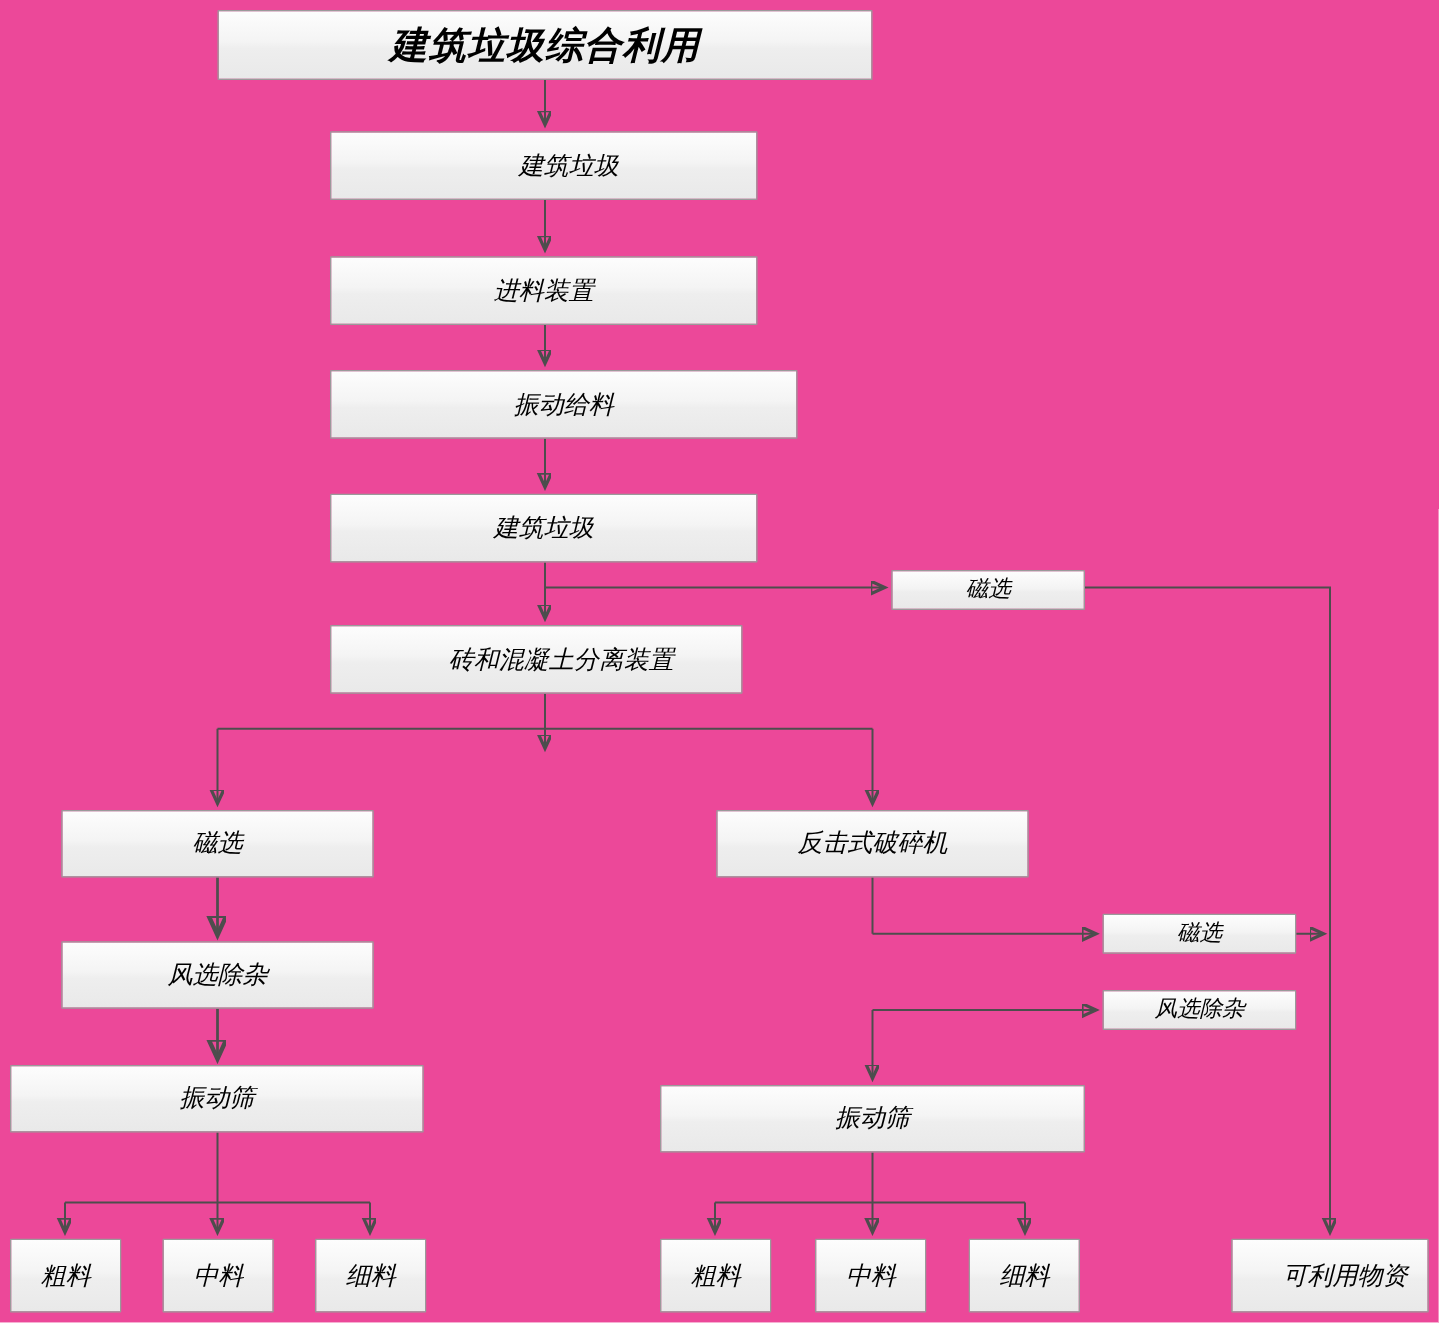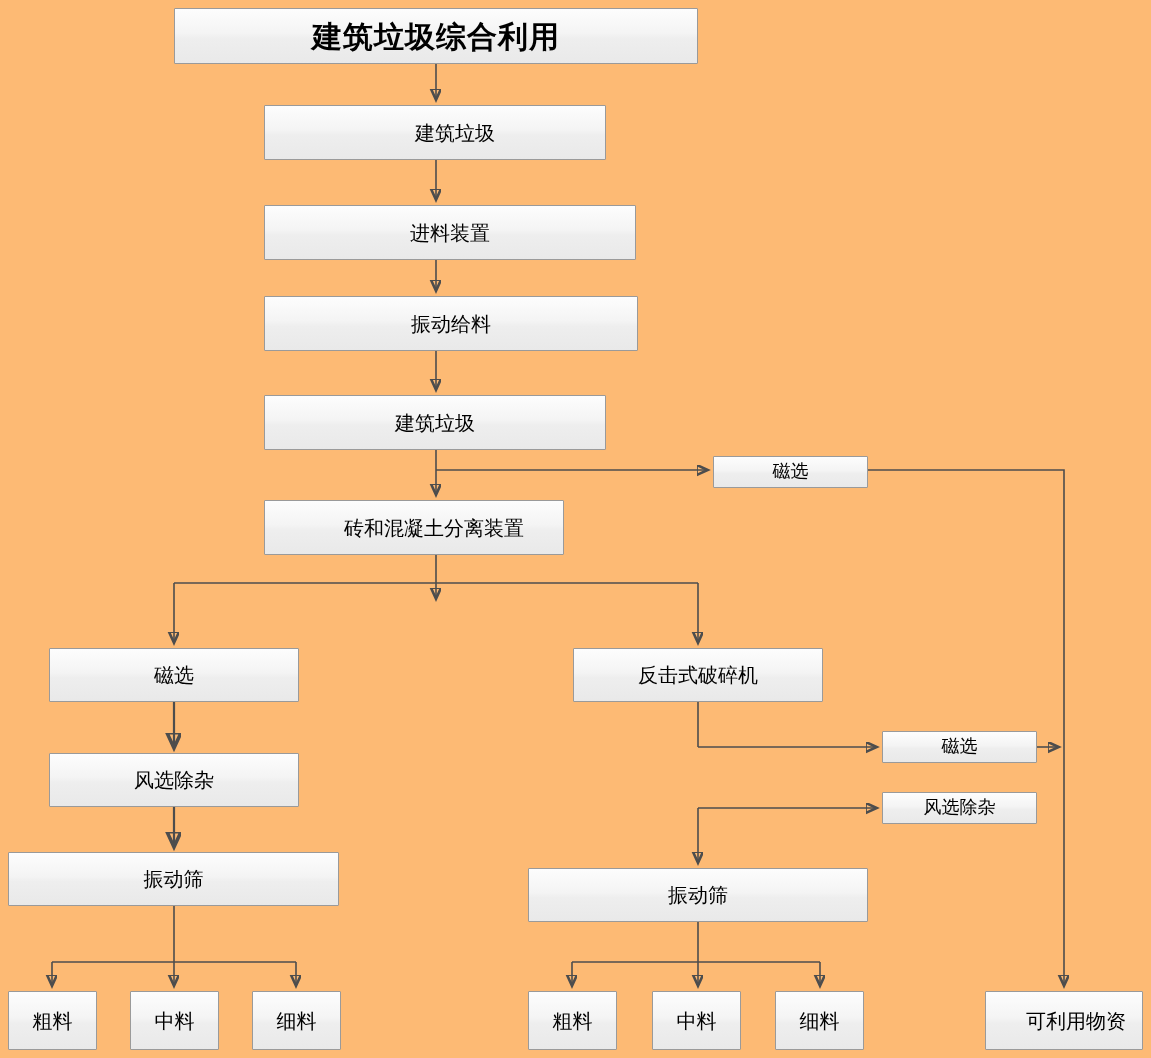--- a/index.html
+++ b/index.html
@@ -7,22 +7,23 @@
     padding: 0;
     background: #ffffff;
   }
   body {
     font-family: "Liberation Serif", "DejaVu Serif", serif;
   }
   #canvas {
     position: relative;
     width: 1151px;
     height: 1058px;
-    background: #fdba74;
+    background: #ec4899;
     overflow: hidden;
+    font-style: italic;
   }
   .node {
     position: absolute;
     box-sizing: border-box;
     border: 1px solid #9a9a9a;
     background: linear-gradient(to bottom, #fdfdfd 0%, #f4f4f4 45%, #eeeeee 55%, #e9e9e9 100%);
     display: flex;
     align-items: center;
     justify-content: center;
     text-align: center;
@@ -99,25 +100,25 @@
 
     <path d="M1037,747 L1058,747" marker-end="url(#arrow)"></path>
 
     <path d="M698,922 L698,962 M572,962 L820,962 M572,962 L572,985" marker-end="url(#arrow)"></path>
     <line x1="698" y1="962" x2="698" y2="985" marker-end="url(#arrow)"></line>
     <line x1="820" y1="962" x2="820" y2="985" marker-end="url(#arrow)"></line>
   </svg>
 
   <div class="node title" style="left:174px;top:8px;width:524px;height:56px;">建筑垃圾综合利用</div>
   <div class="node" style="left:264px;top:105px;width:342px;height:55px;padding-left:40px;">建筑垃圾</div>
-  <div class="node" style="left:264px;top:205px;width:372px;height:55px;">进料装置</div>
+  <div class="node" style="left:264px;top:205px;width:342px;height:55px;">进料装置</div>
   <div class="node" style="left:264px;top:296px;width:374px;height:55px;">振动给料</div>
   <div class="node" style="left:264px;top:395px;width:342px;height:55px;">建筑垃圾</div>
   <div class="node small" style="left:713px;top:456px;width:155px;height:32px;">磁选</div>
-  <div class="node" style="left:264px;top:500px;width:300px;height:55px;padding-left:40px;">砖和混凝土分离装置</div>
+  <div class="node" style="left:264px;top:500px;width:330px;height:55px;padding-left:40px;">砖和混凝土分离装置</div>
   <div class="node" style="left:49px;top:648px;width:250px;height:54px;">磁选</div>
   <div class="node" style="left:573px;top:648px;width:250px;height:54px;">反击式破碎机</div>
   <div class="node" style="left:49px;top:753px;width:250px;height:54px;">风选除杂</div>
   <div class="node small" style="left:882px;top:731px;width:155px;height:32px;">磁选</div>
   <div class="node small" style="left:882px;top:792px;width:155px;height:32px;">风选除杂</div>
   <div class="node" style="left:8px;top:852px;width:331px;height:54px;">振动筛</div>
   <div class="node" style="left:528px;top:868px;width:340px;height:54px;">振动筛</div>
   <div class="node" style="left:8px;top:991px;width:89px;height:59px;">粗料</div>
   <div class="node" style="left:130px;top:991px;width:89px;height:59px;">中料</div>
   <div class="node" style="left:252px;top:991px;width:89px;height:59px;">细料</div>

